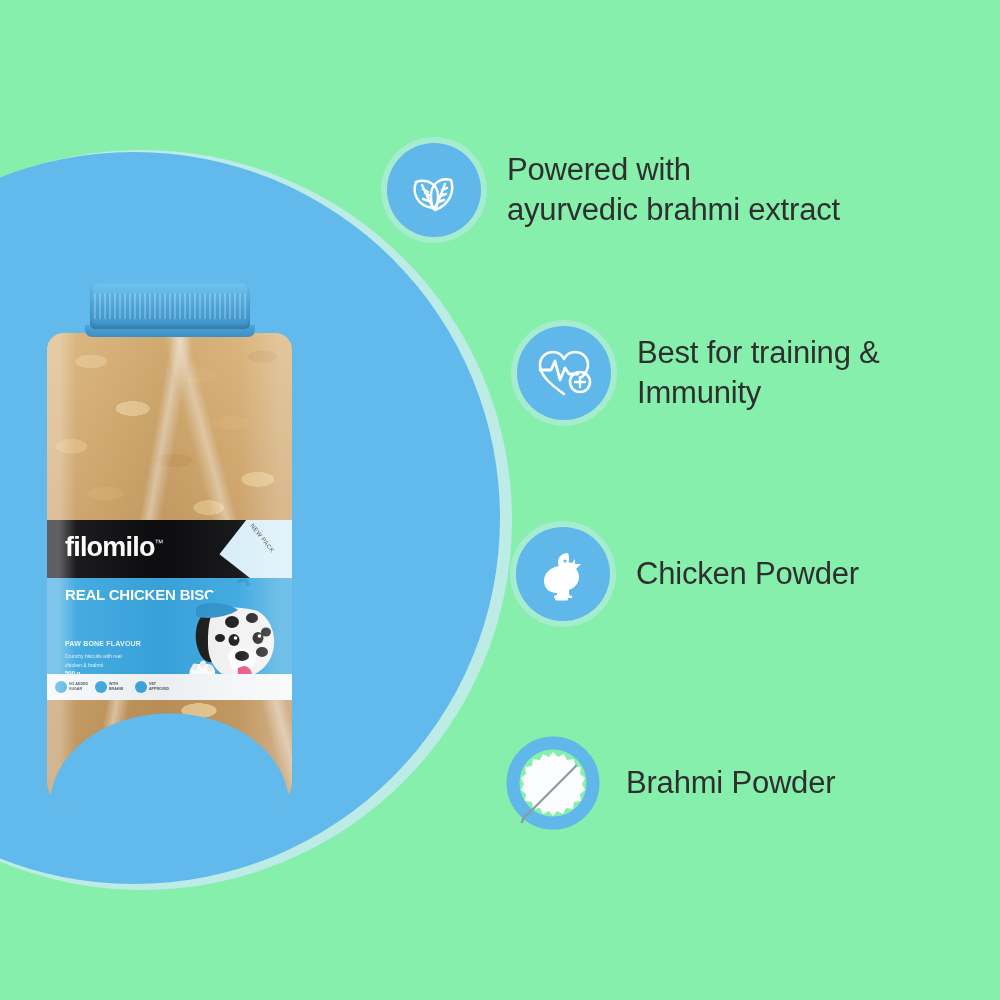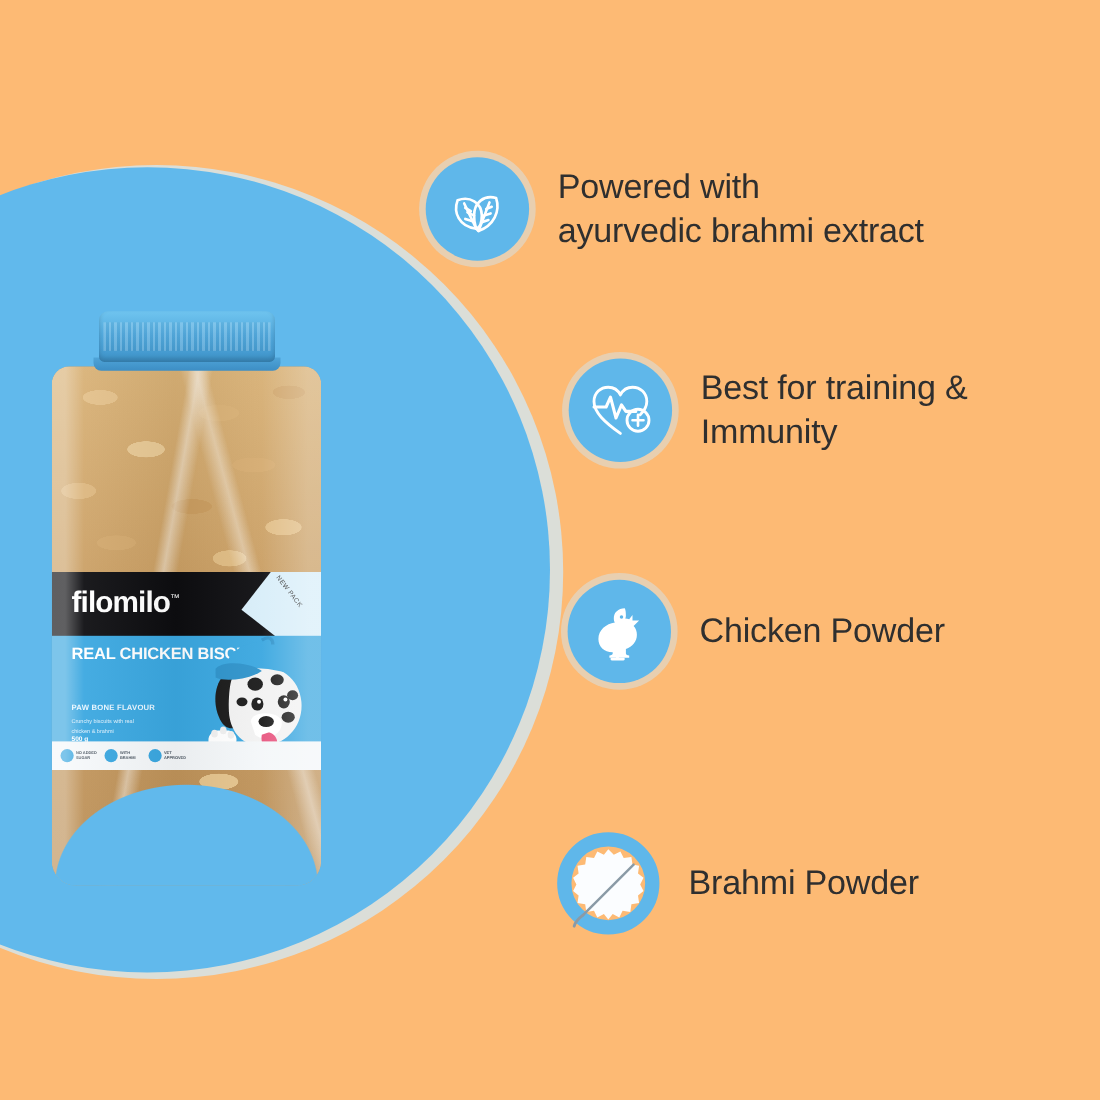--- a/index.html
+++ b/index.html
@@ -9,21 +9,21 @@
     height: 1000px;
     background: #ffffff;
     font-family: "Liberation Sans", sans-serif;
     overflow: hidden;
   }
 
   #stage {
     position: relative;
     width: 1000px;
     height: 1000px;
-    background: #fdba74;
+    background: #86efac;
   }
 
   
   .hero-circle-halo {
     position: absolute;
     left: -228px;
     top: 150px;
     width: 740px;
     height: 740px;
     border-radius: 50%;
@@ -287,21 +287,21 @@
   }
   .feature {
     position: absolute;
     display: flex;
     align-items: center;
     gap: 26px;
   }
   .f1 { left: 387px; top: 143px; }
   .f2 { left: 517px; top: 326px; }
   .f3 { left: 516px; top: 527px; }
-  .f4 { left: 506px; top: 756px; }
+  .f4 { left: 506px; top: 736px; }
 
   .icon-circle {
     flex: 0 0 auto;
     width: 94px;
     height: 94px;
     border-radius: 50%;
     background: #5fb7ea;
     display: flex;
     align-items: center;
     justify-content: center;

